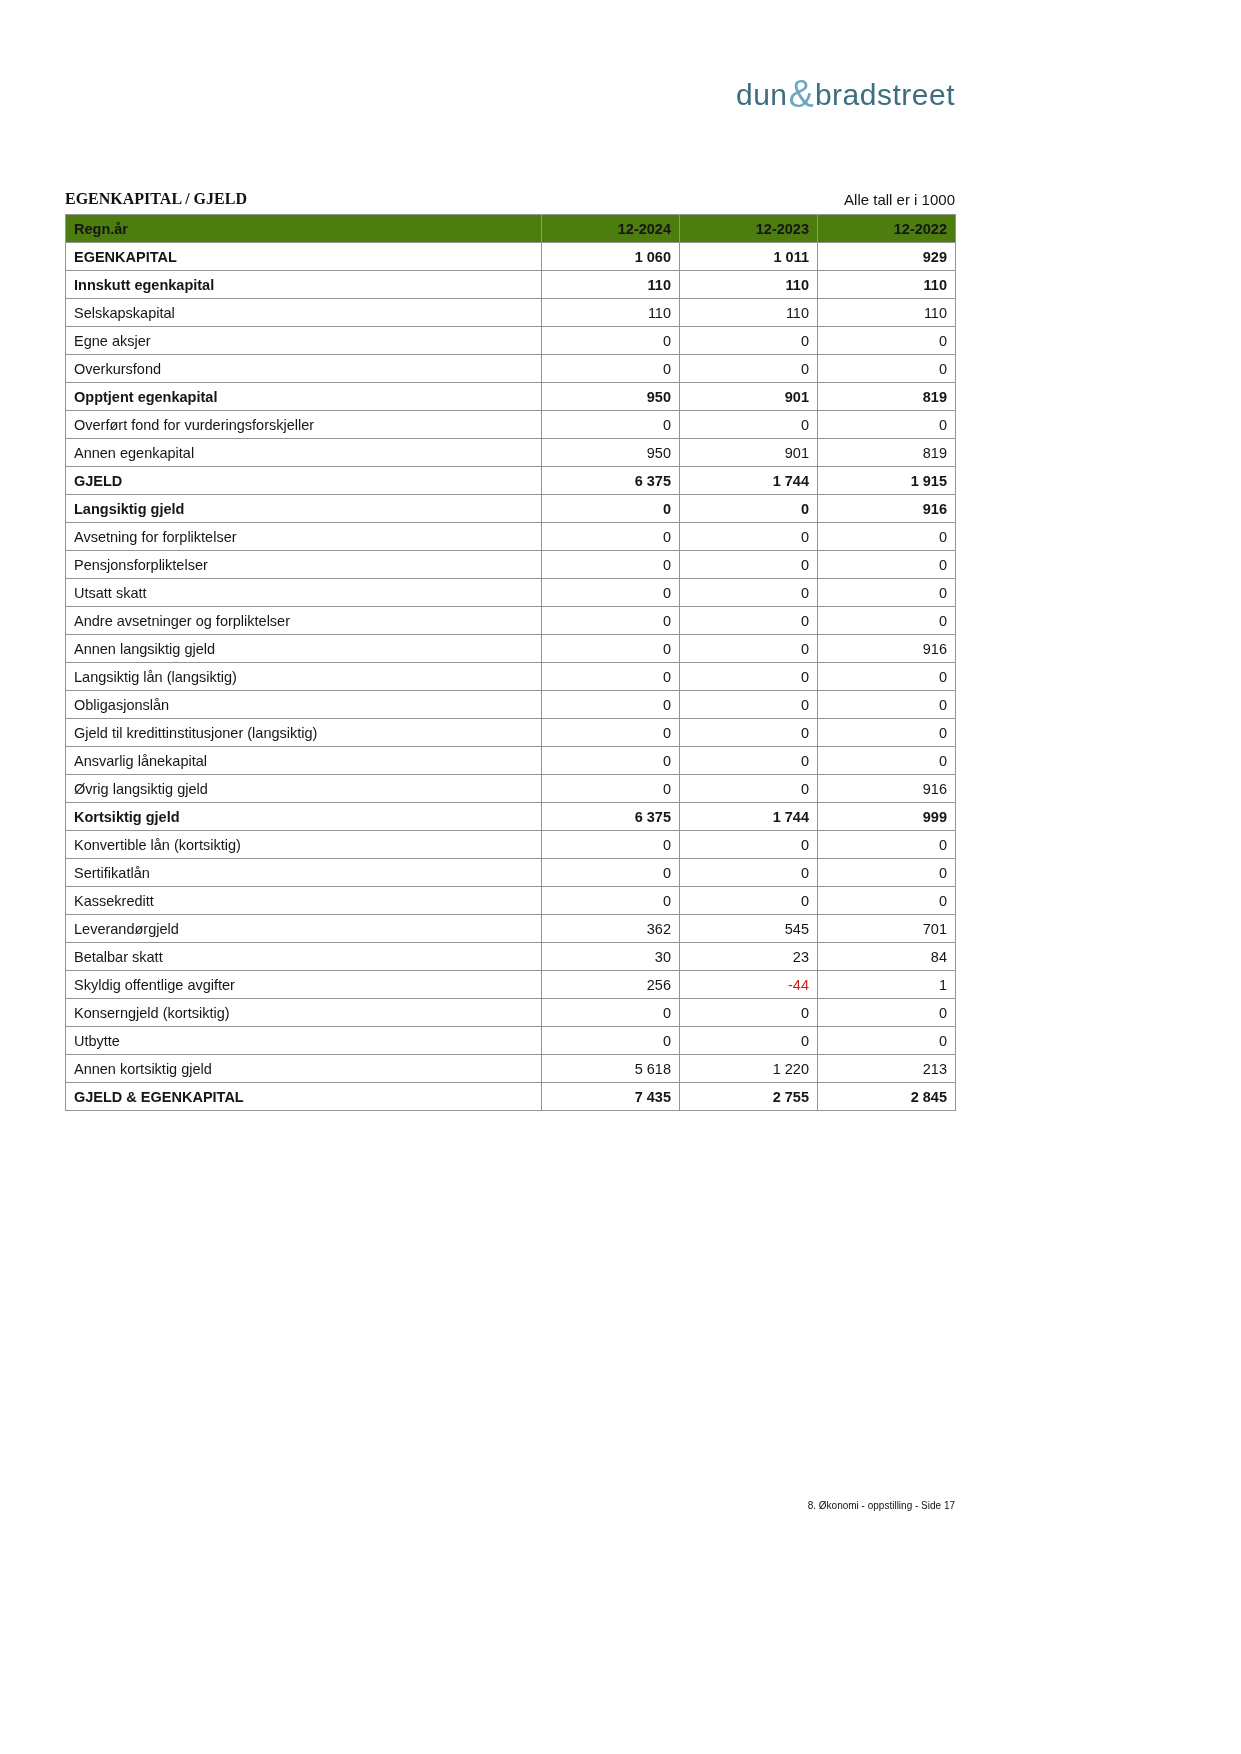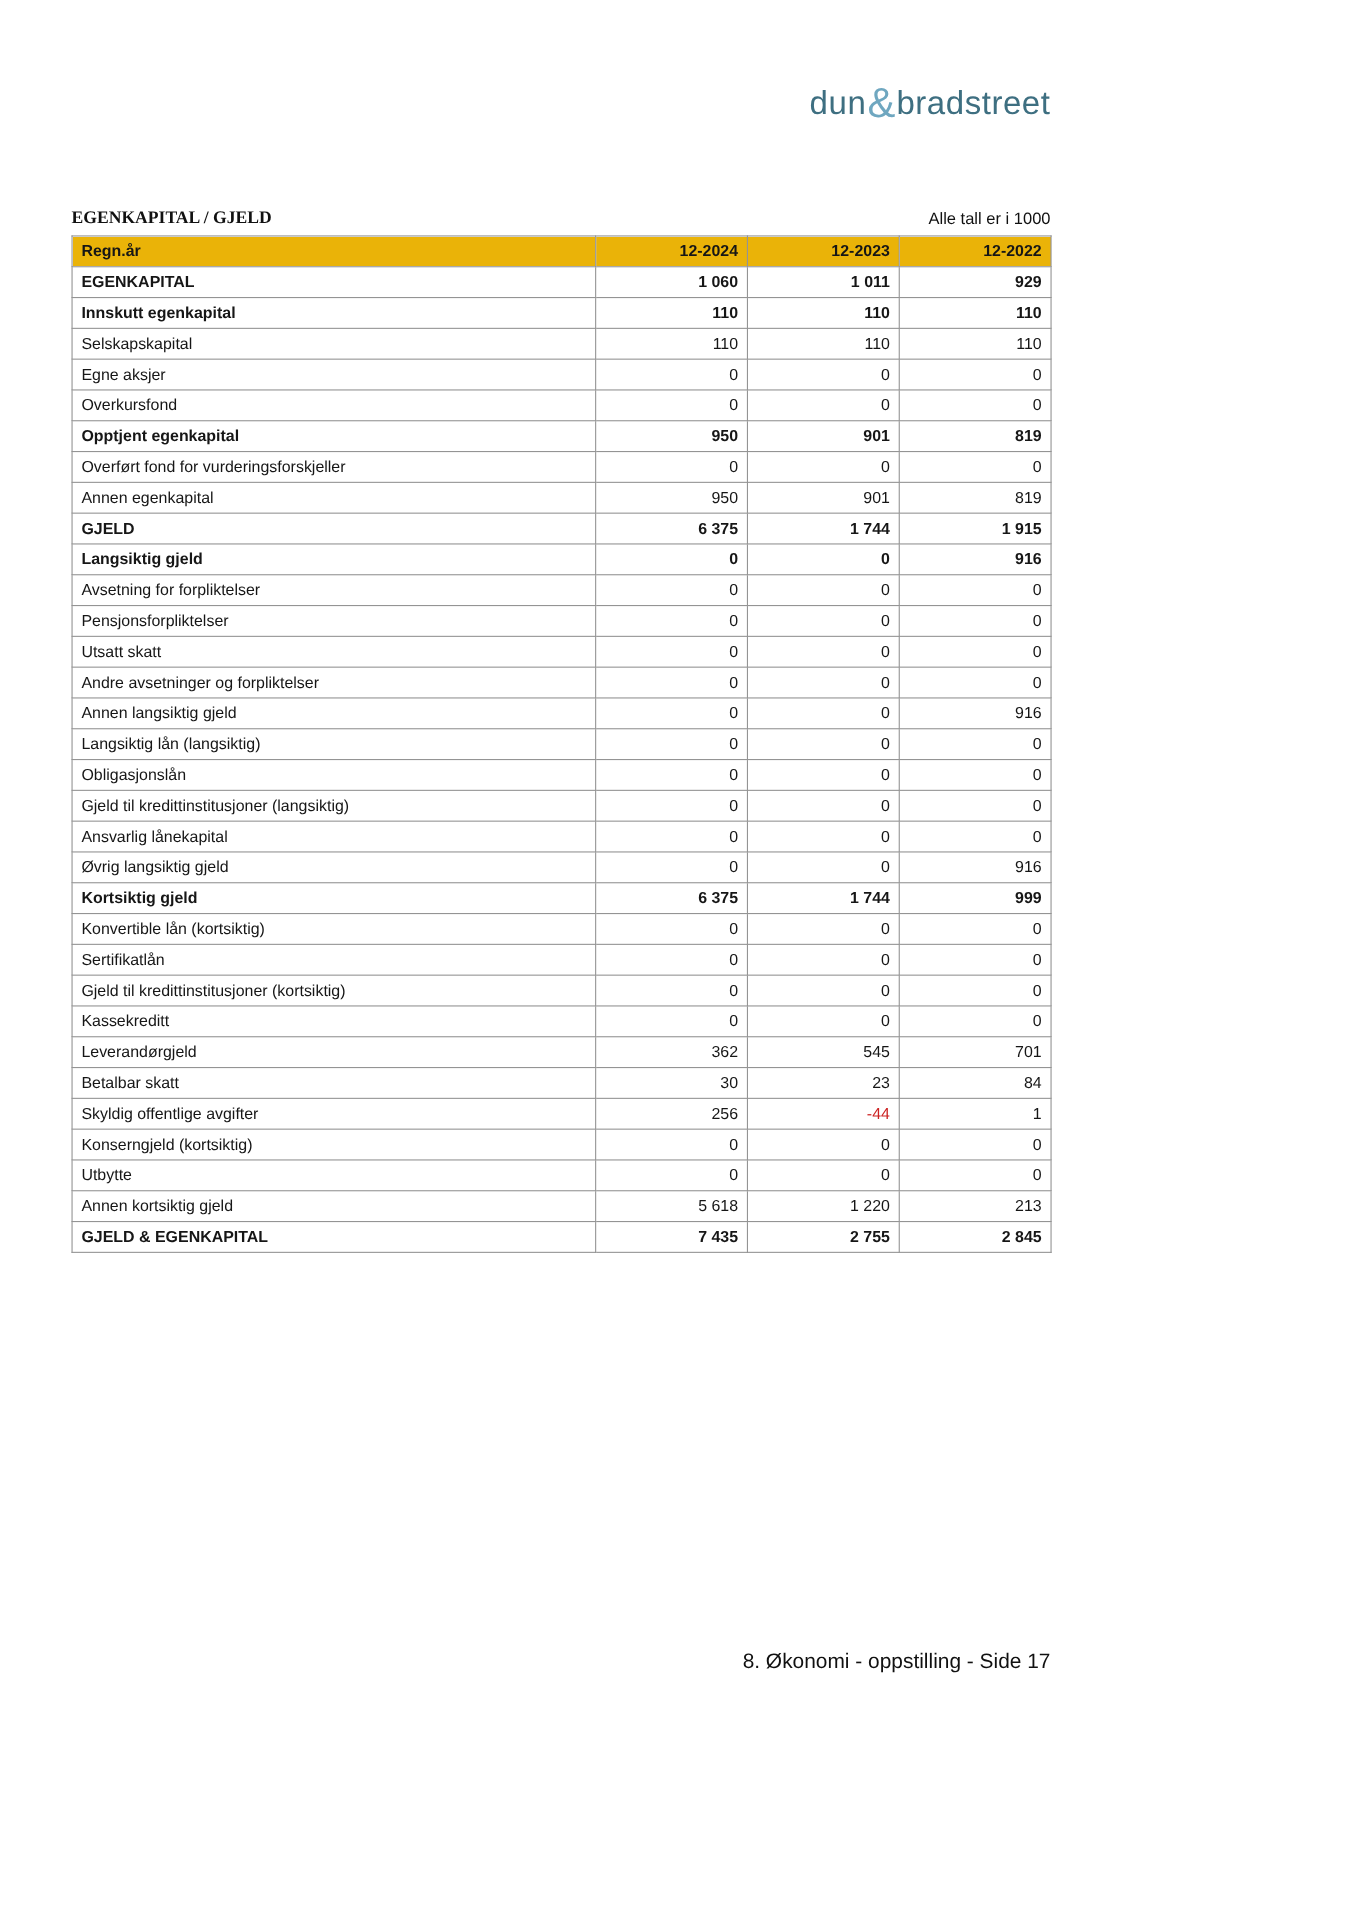--- a/index.html
+++ b/index.html
@@ -26,30 +26,30 @@
 
   
   table.balance {
     border-collapse:collapse; width:890px; table-layout:fixed;
     font-size:14.5px; color:#161616;
   }
   table.balance th, table.balance td {
     border:1px solid #949494; height:28px; padding:0 8px;
     vertical-align:middle; overflow:hidden; white-space:nowrap;
   }
-  table.balance thead th { background:#eab308; font-weight:bold; }
+  table.balance thead th { background:#4d7c0f; font-weight:bold; }
   th.label, td.label { text-align:left; }
   th.num, td.num { text-align:right; }
   tr.bold td { font-weight:bold; }
   td.neg { color:#cc2222; }
 
   
   .footer {
     position:absolute; top:1500px; left:65px; width:890px;
-    text-align:right; font-size:19px; color:#111;
+    text-align:right; font-size:10px; color:#111;
   }
 </style>
 </head>
 <body>
 
 <div class="content">
 
   <div class="logo-row">
     <span class="logo">
       <span class="word">dun</span><span class="amp">&amp;</span><span class="word">bradstreet</span>
@@ -209,26 +209,20 @@
           <td class="num">0</td>
           <td class="num">0</td>
         </tr>
         <tr>
           <td class="label">Sertifikatlån</td>
           <td class="num">0</td>
           <td class="num">0</td>
           <td class="num">0</td>
         </tr>
         <tr>
-          <td class="label">Gjeld til kredittinstitusjoner (kortsiktig)</td>
-          <td class="num">0</td>
-          <td class="num">0</td>
-          <td class="num">0</td>
-        </tr>
-        <tr>
           <td class="label">Kassekreditt</td>
           <td class="num">0</td>
           <td class="num">0</td>
           <td class="num">0</td>
         </tr>
         <tr>
           <td class="label">Leverandørgjeld</td>
           <td class="num">362</td>
           <td class="num">545</td>
           <td class="num">701</td>

